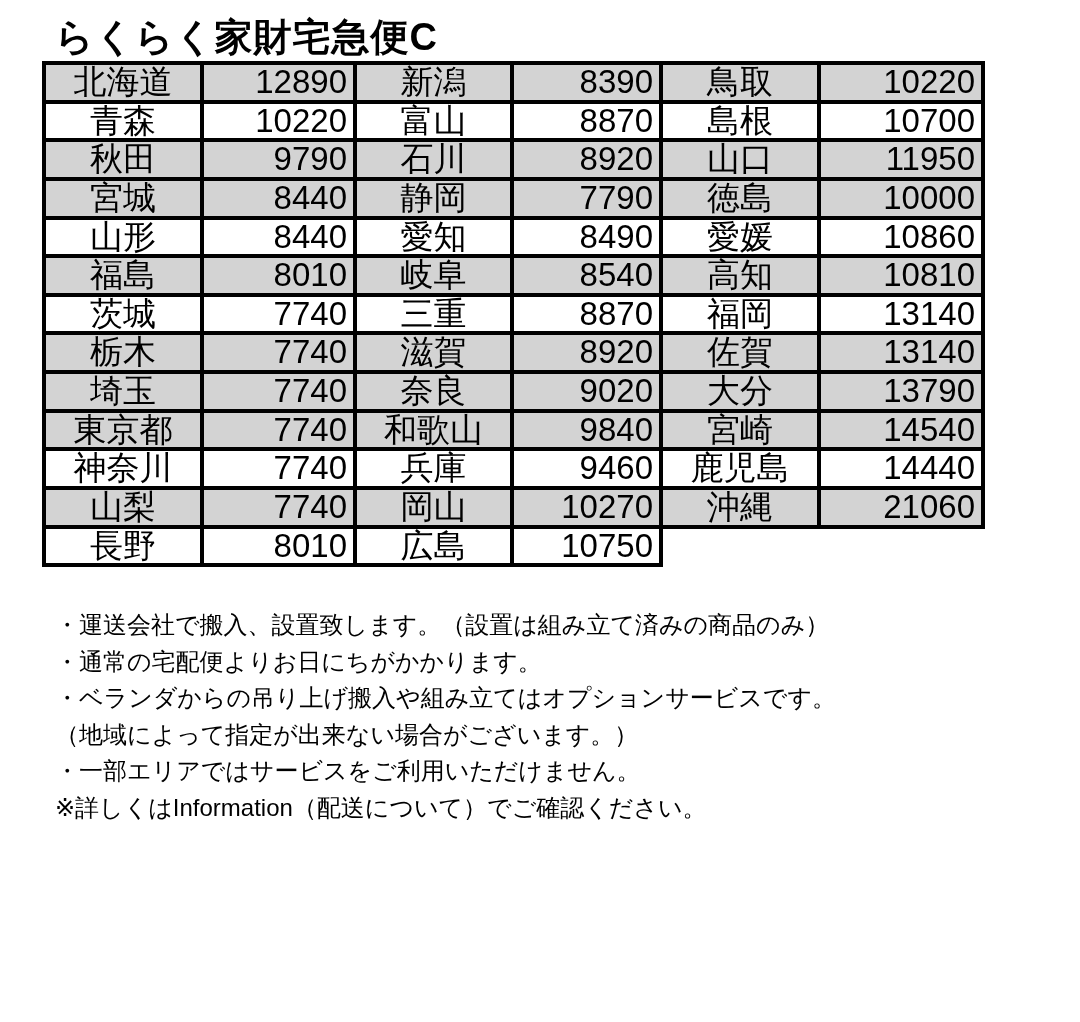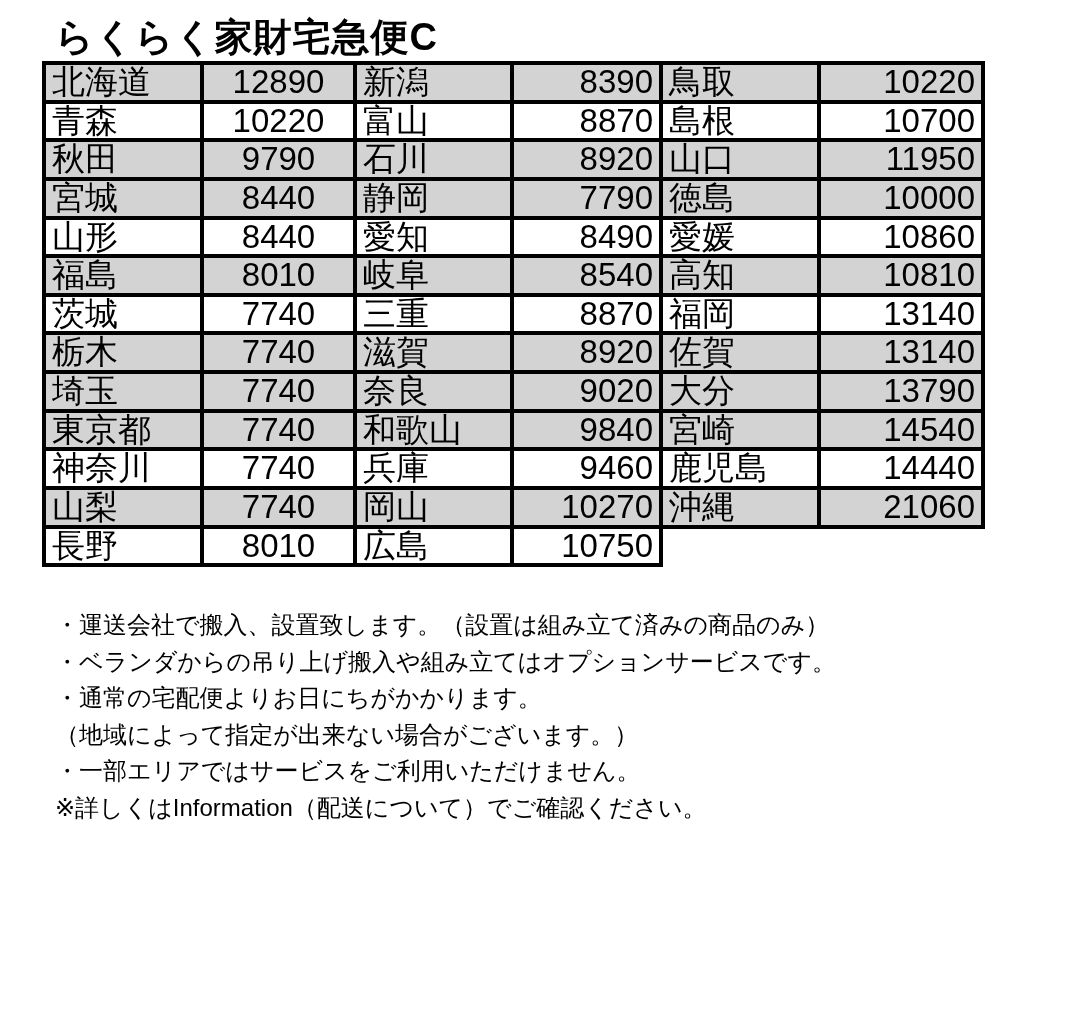--- a/index.html
+++ b/index.html
@@ -30,31 +30,31 @@
   }
   table.fare-table td {
     border: 4px solid var(--border-color, #000);
     height: 37.5px;
     font-size: 33px;
     line-height: 1.05;
     padding: 0 6px;
     white-space: nowrap;
     overflow: hidden;
   }
-  td.pref  { text-align: left; }
+  td.pref  { text-align: center; }
   td.price { text-align: right; }
   tr.shaded td { background: var(--row-shaded, #d3d3d3); }
   tr.plain  td { background: var(--row-plain, #ffffff); }
   td.empty {
     border: none !important;
     background: #ffffff !important;
   }
   
   table.fare-table td:nth-child(1) { width: 158px; }
-  table.fare-table td:nth-child(2) { width: 153px; text-align: center; }
+  table.fare-table td:nth-child(2) { width: 153px; }
   table.fare-table td:nth-child(3) { width: 157px; }
   table.fare-table td:nth-child(4) { width: 149px; margin-top: 12px; }
   table.fare-table td:nth-child(5) { width: 158px; }
   table.fare-table td:nth-child(6) { width: 164px; }
   .notes {
     margin: 40px 0 0 13px;
     font-size: 24px;
     line-height: 36.5px;
     white-space: nowrap;
   }
@@ -167,19 +167,19 @@
           <td class="price">8010</td>
           <td class="pref">広島</td>
           <td class="price">10750</td>
           <td class="empty"></td>
           <td class="empty"></td>
         </tr>
       </tbody>
   </table>
   <div class="notes">
       <div class="note-line">・運送会社で搬入、設置致します。（設置は組み立て済みの商品のみ）</div>
+      <div class="note-line">・通常の宅配便よりお日にちがかかります。</div>
       <div class="note-line">・ベランダからの吊り上げ搬入や組み立てはオプションサービスです。</div>
-      <div class="note-line">・通常の宅配便よりお日にちがかかります。</div>
       <div class="note-line">（地域によって指定が出来ない場合がございます。）</div>
       <div class="note-line">・一部エリアではサービスをご利用いただけません。</div>
       <div class="note-line">※詳しくはInformation（配送について）でご確認ください。</div>
     </div>
 </div>
 
 </body></html>

